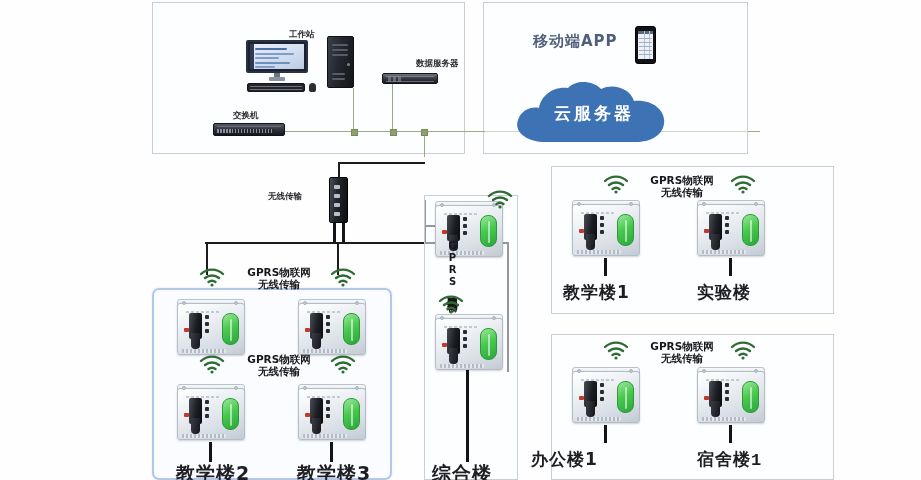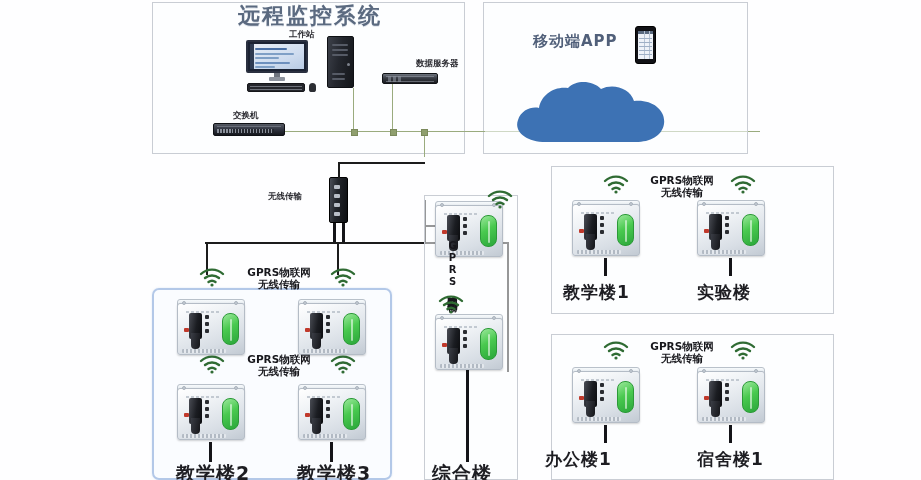--- a/index.html
+++ b/index.html
@@ -124,21 +124,20 @@
   .wifi{position:absolute;}
   .wifi svg{display:block;}
 </style>
 </head>
 <body>
 
 <div id="stage">
 
   <div class="panel panel-grey" style="left:152px;top:2px;width:313px;height:152px;"></div>
 
-  <div class="t title-main" style="left:238px;top:1px;">远程监控系统</div>
 
   <div class="t lbl-sm" style="left:289px;top:29px;">工作站</div>
 
   <div class="monitor" style="left:246px;top:40px;">
     <div class="mon-screen">
       <div class="mon-side"></div>
       <div class="mon-bar" style="top:4px;width:60%;background:#4a6fa5;"></div>
       <div class="mon-bar" style="top:9px;width:72%;"></div>
       <div class="mon-bar" style="top:13px;width:45%;"></div>
       <div class="mon-bar" style="top:18px;width:66%;background:#6d8fbd;"></div>
@@ -203,20 +202,21 @@
     </div>
   </div>
 
   <div class="cloud" style="left:510px;top:82px;">
     <svg width="160" height="62" viewBox="0 0 160 62">
       <path d="M36 60 C14 60 4 48 8 38 C11 28 22 24 29 26 C31 13 44 4 58 6
                C66 -2 82 -2 91 7 C103 1 120 6 124 19 C142 17 156 28 154 42
                C152 54 140 60 126 60 Z" fill="#3d72b4"></path>
     </svg>
   </div>
+  <div class="t lbl-cloud" style="left:554px;top:102px;">云服务器</div>
 
   <div class="wire-g" style="left:465px;top:131px;width:20px;height:1.4px;"></div>
 
   <div class="t lbl-sm" style="left:268px;top:191px;">无线传输</div>
   <div class="gateway" style="left:329px;top:177px;">
     <div class="gw-dot" style="left:4px;top:7px;width:6px;height:4px;"></div>
     <div class="gw-dot" style="left:4px;top:16px;width:6px;height:4px;"></div>
     <div class="gw-dot" style="left:4px;top:25px;width:6px;height:4px;"></div>
     <div class="gw-dot" style="left:4px;top:34px;width:6px;height:4px;"></div>
   </div>
@@ -527,16 +527,16 @@
     <div class="led" style="top:25px;"></div>
     <div class="led" style="top:32px;"></div>
     <div class="green">
         <i></i>
       </div>
     <div class="ventbar"></div>
   </div>
 
   <div class="stub" style="left:604px;top:425px;height:18px;"></div>
   <div class="stub" style="left:729px;top:425px;height:18px;"></div>
-  <div class="t lbl-bldg-sm" style="left:545px;top:448px;">办公楼1</div>
-  <div class="t lbl-bldg-sm" style="left:697px;top:448px;">宿舍楼1</div>
+  <div class="t lbl-bldg-sm" style="left:531px;top:448px;">办公楼1</div>
+  <div class="t lbl-bldg-sm" style="left:697px;top:448px;font-family:Liberation Mono, monospace;">宿舍楼1</div>
 
 </div>
 
 </body></html>

